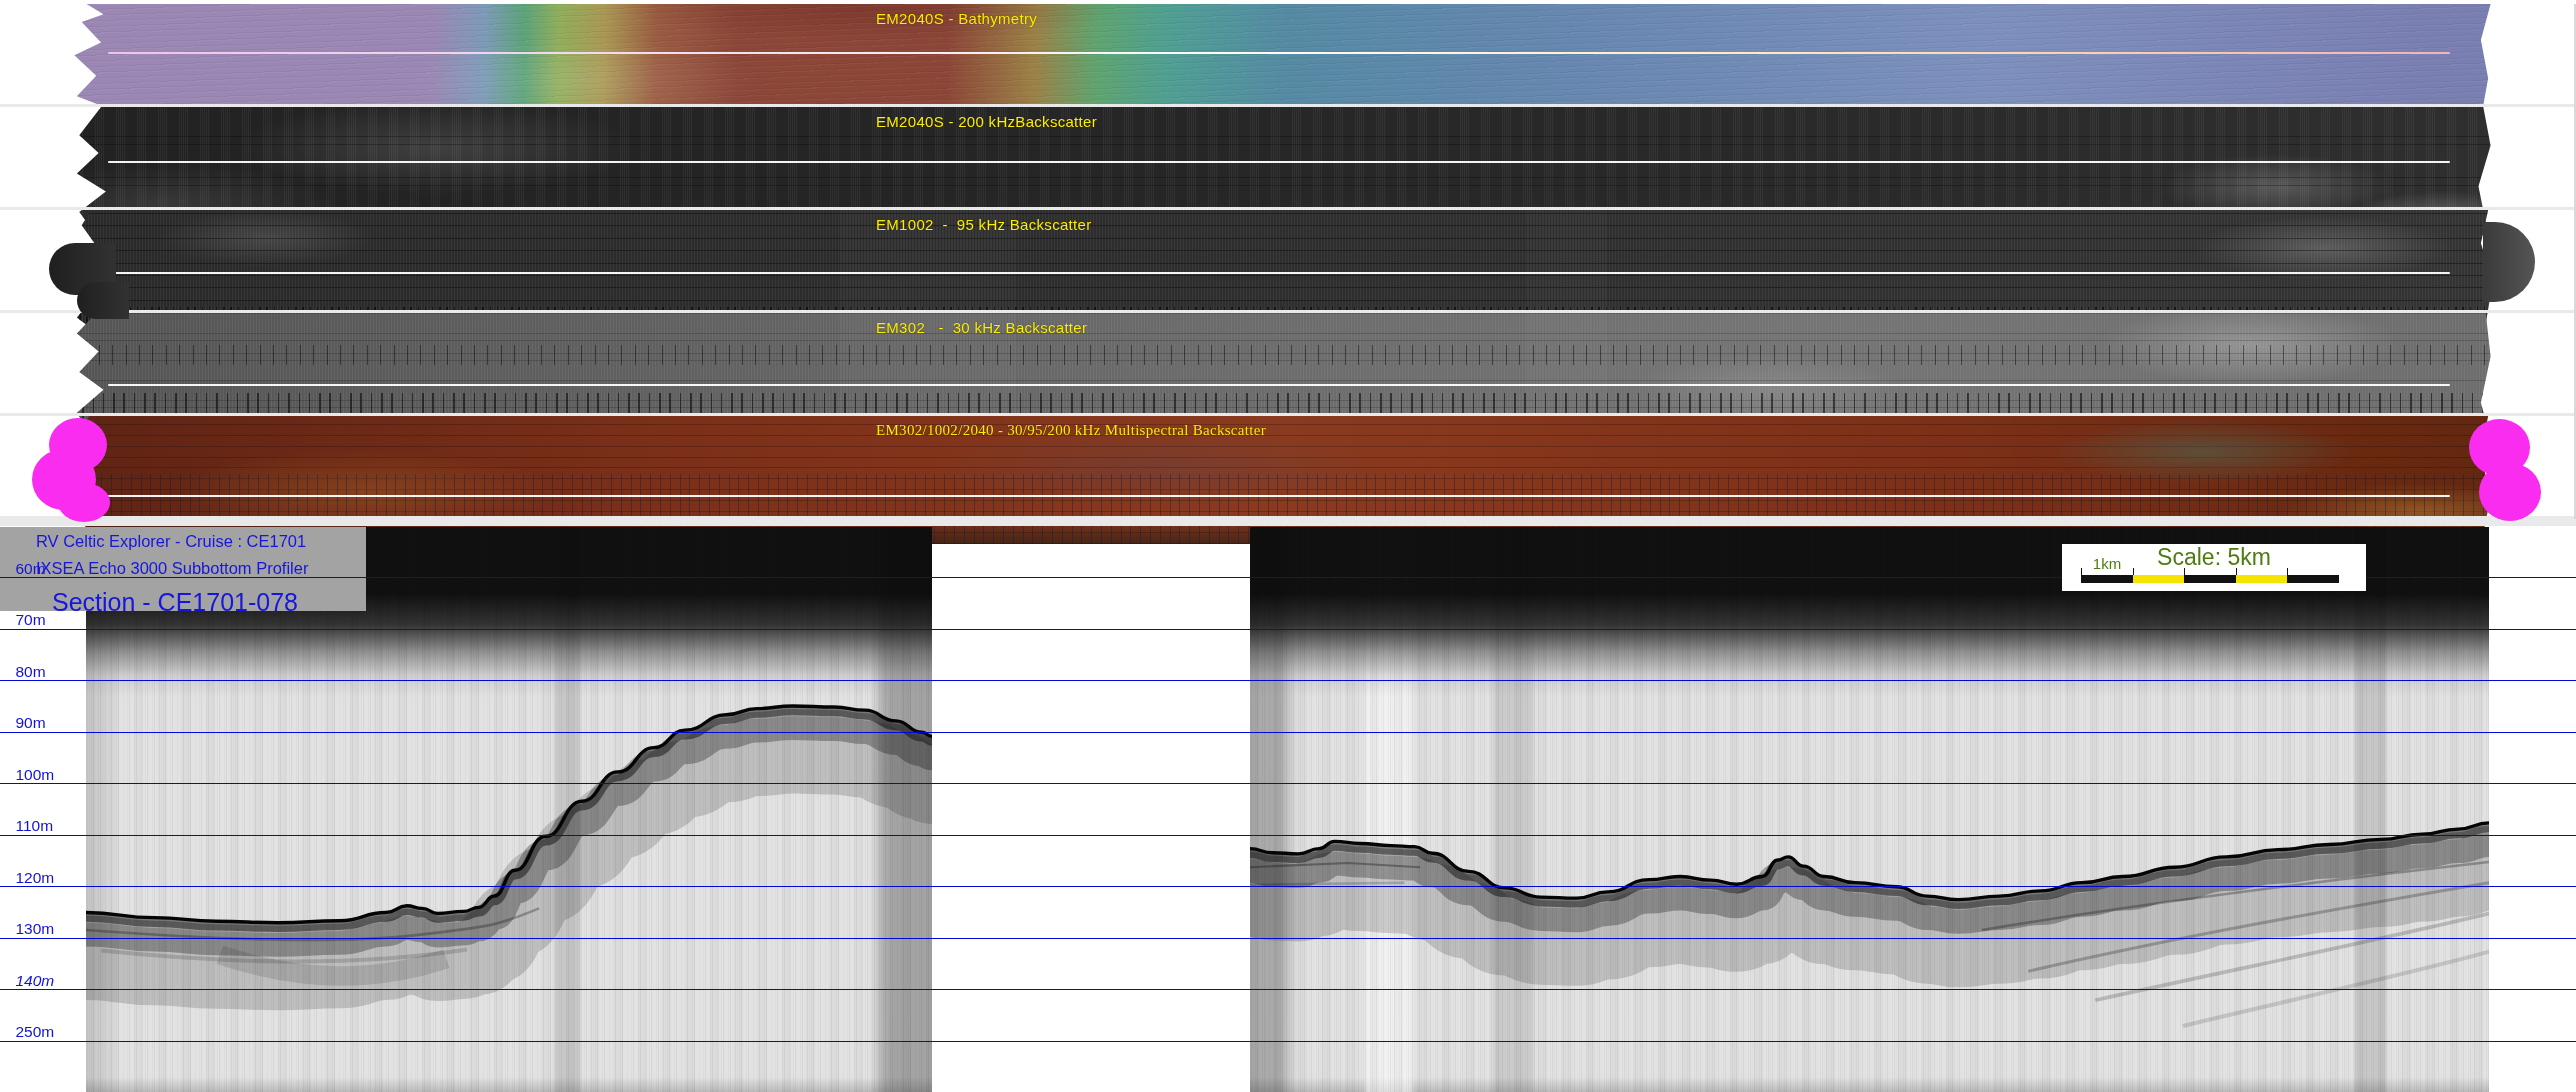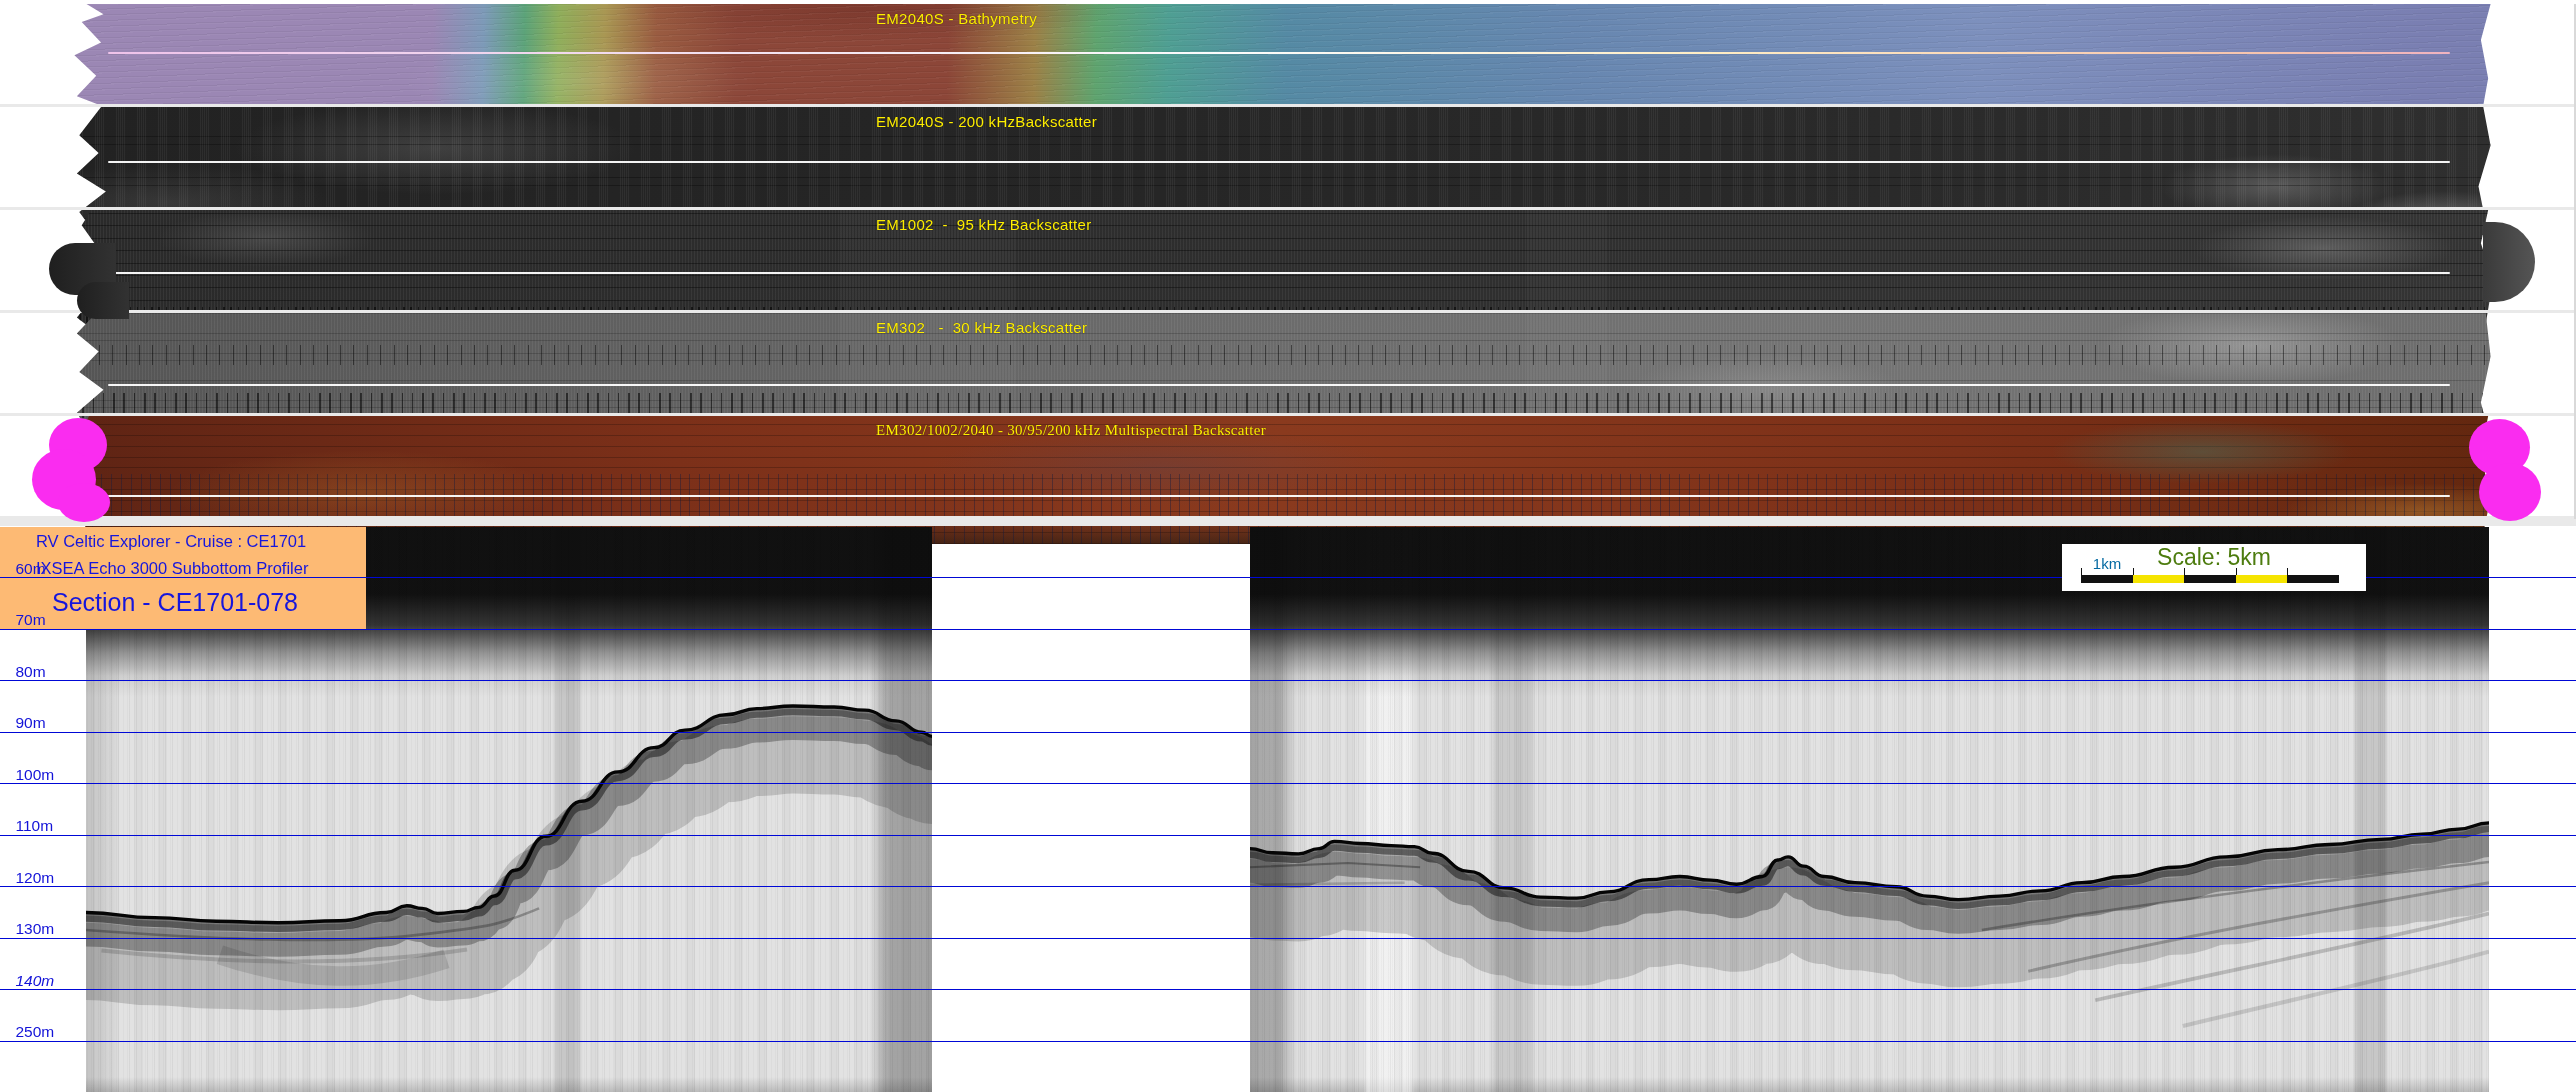--- a/index.html
+++ b/index.html
@@ -72,26 +72,26 @@
     linear-gradient(180deg, rgba(8,8,8,0.96) 0 67px, rgba(24,24,24,0.86) 98px, rgba(70,70,70,0.5) 126px, rgba(140,140,140,0.22) 149px, rgba(0,0,0,0) 170px),
     linear-gradient(90deg, rgba(0,0,0,0.25) 0 28px, rgba(0,0,0,0) 49px),
     linear-gradient(90deg, rgba(0,0,0,0) 0 113px, rgba(255,255,255,0.5) 118px 160px, rgba(0,0,0,0) 165px),
     linear-gradient(90deg, rgba(0,0,0,0) 0 242px, rgba(0,0,0,0.10) 247px 281px, rgba(0,0,0,0) 286px),
     linear-gradient(90deg, rgba(0,0,0,0) 0 1103px, rgba(0,0,0,0.12) 1108px 1133px, rgba(0,0,0,0) 1139px),
     linear-gradient(180deg, rgba(0,0,0,0) 0 550px, rgba(35,35,35,0.22) 566px),
     #e2e2e2;}
   .panel svg{position:absolute;left:0;top:0;}
   .gridline{position:absolute;left:0;width:2578px;height:1px;background:#0008d6;z-index:6;}
   .depth-label{position:absolute;left:15.5px;color:#1313d8;font-size:15.5px;z-index:8;}
-  #title-box{position:absolute;left:0;top:527px;width:366px;height:102px;background:#fdba74;z-index:5;}
+  #title-box{position:absolute;left:0;top:527px;width:366px;height:84px;background:#a3a3a3;z-index:5;}
   .title-line{position:absolute;left:36px;color:#1616dd;font-size:16.5px;white-space:pre;}
   #section-line{position:absolute;left:52px;top:61px;color:#1616dd;font-size:25px;white-space:pre;}
   #scale-box{position:absolute;left:2062px;top:544px;width:304px;height:47px;background:#ffffff;z-index:7;}
   #scale-title{position:absolute;left:0;top:0;width:100%;text-align:center;color:#4d7c0f;font-size:23px;}
-  #scale-minor{position:absolute;left:19px;top:11.3px;width:52px;text-align:center;color:#0369a1;font-size:15px;}
+  #scale-minor{position:absolute;left:19px;top:11.3px;width:52px;text-align:center;color:#4d7c0f;font-size:15px;}
   #scale-bar{position:absolute;left:19px;top:31px;width:258px;height:8.2px;display:flex;}
   .scale-seg{flex:1 1 auto;height:100%;}
   .scale-tick{position:absolute;top:24px;width:1px;height:7.2px;background:#111111;}
   .right-border{position:absolute;left:2574px;top:4.1px;width:1.5px;height:515px;background:#d9d9d9;}
 </style>
 </head>
 <body>
 
 <div id="stage">
   <div id="strips-layer">

